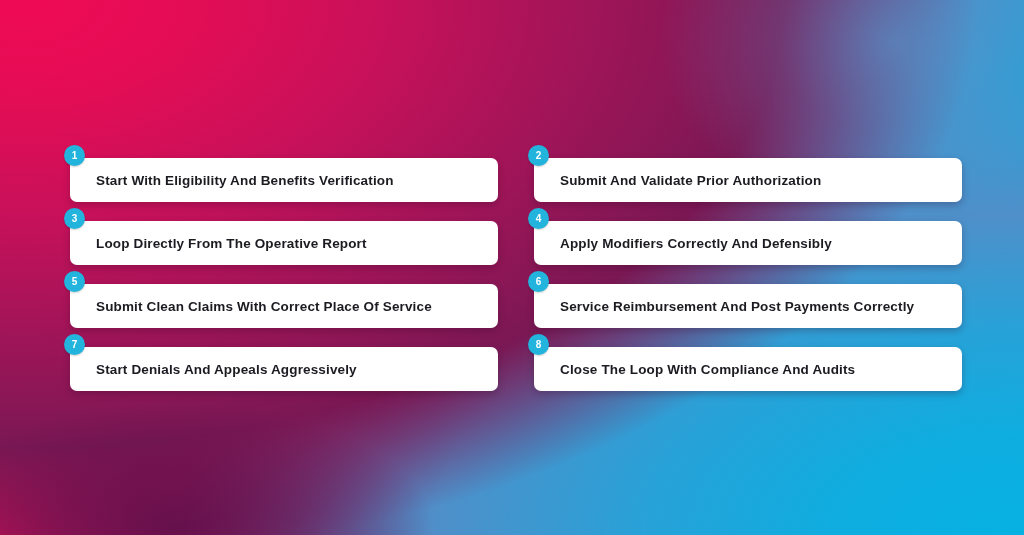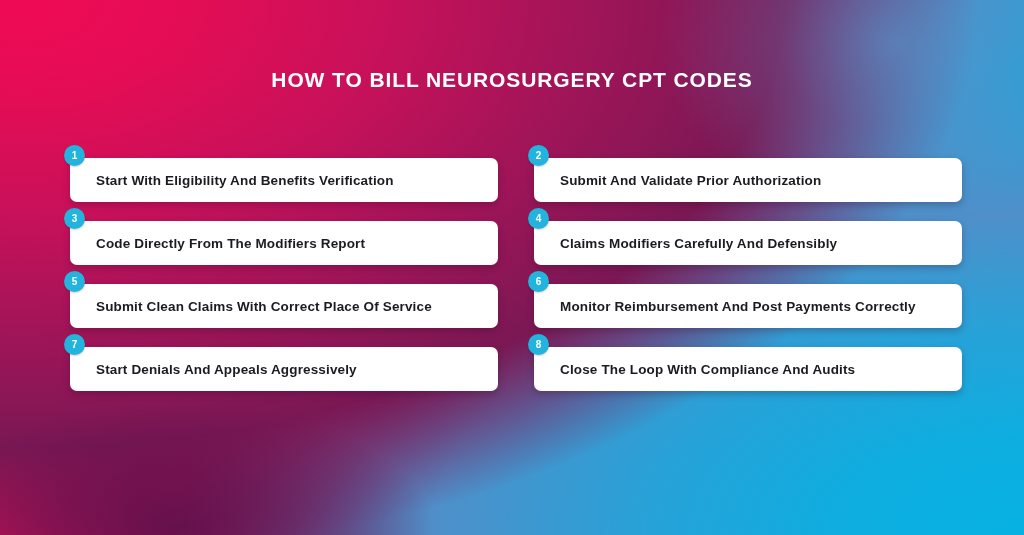--- a/index.html
+++ b/index.html
@@ -146,63 +146,62 @@
   }
 </style>
 </head>
 <body>
 
 <div class="infographic">
 
   <div class="bg-shade-bottom-left"></div>
   <div class="bg-shade-top-right"></div>
 
-  <h1 class="title">HOW TO BILL NEUROSURGERY CPT CODES</h1>
 
   <div class="grid">
 
     <div class="step">
       <div class="badge">1</div>
       <div class="card">
         <span class="card-text">Start With Eligibility And Benefits Verification</span>
       </div>
     </div>
 
     <div class="step">
       <div class="badge">2</div>
       <div class="card">
         <span class="card-text">Submit And Validate Prior Authorization</span>
       </div>
     </div>
 
     <div class="step">
       <div class="badge">3</div>
       <div class="card">
-        <span class="card-text">Code Directly From The Modifiers Report</span>
+        <span class="card-text">Loop Directly From The Operative Report</span>
       </div>
     </div>
 
     <div class="step">
       <div class="badge">4</div>
       <div class="card">
-        <span class="card-text">Claims Modifiers Carefully And Defensibly</span>
+        <span class="card-text">Apply Modifiers Correctly And Defensibly</span>
       </div>
     </div>
 
     <div class="step">
       <div class="badge">5</div>
       <div class="card">
         <span class="card-text">Submit Clean Claims With Correct Place Of Service</span>
       </div>
     </div>
 
     <div class="step">
       <div class="badge">6</div>
       <div class="card">
-        <span class="card-text">Monitor Reimbursement And Post Payments Correctly</span>
+        <span class="card-text">Service Reimbursement And Post Payments Correctly</span>
       </div>
     </div>
 
     <div class="step">
       <div class="badge">7</div>
       <div class="card">
         <span class="card-text">Start Denials And Appeals Aggressively</span>
       </div>
     </div>
 

